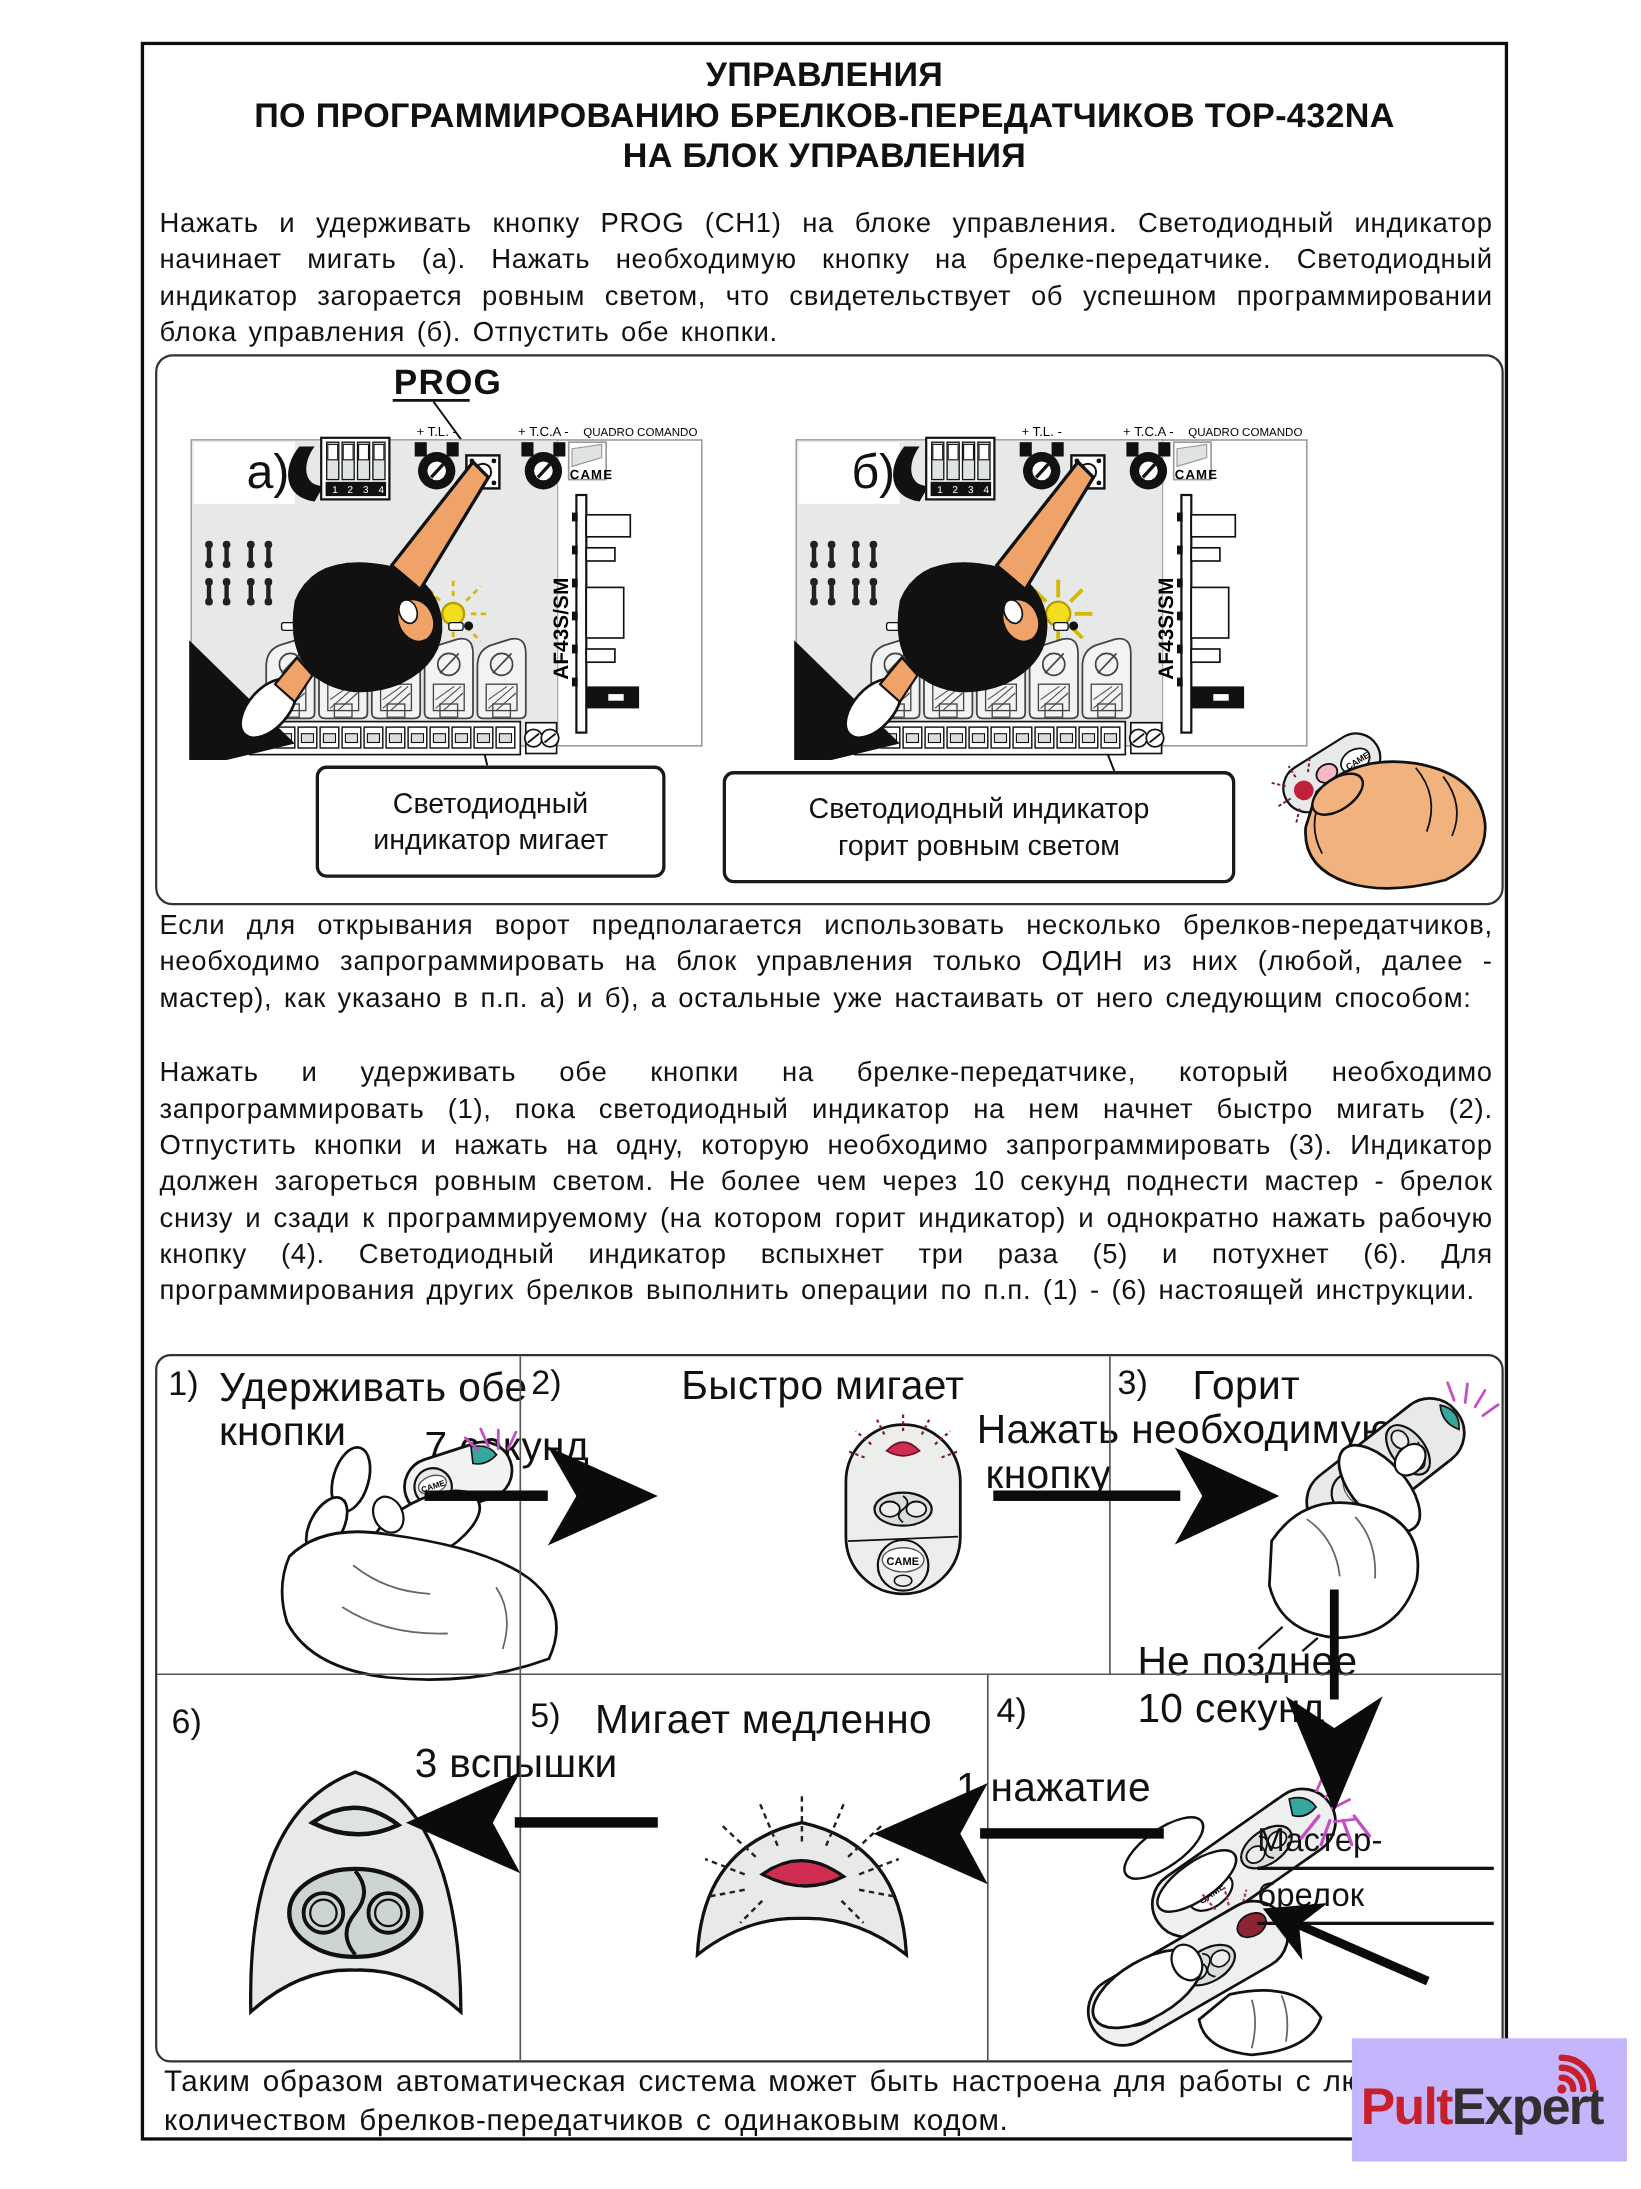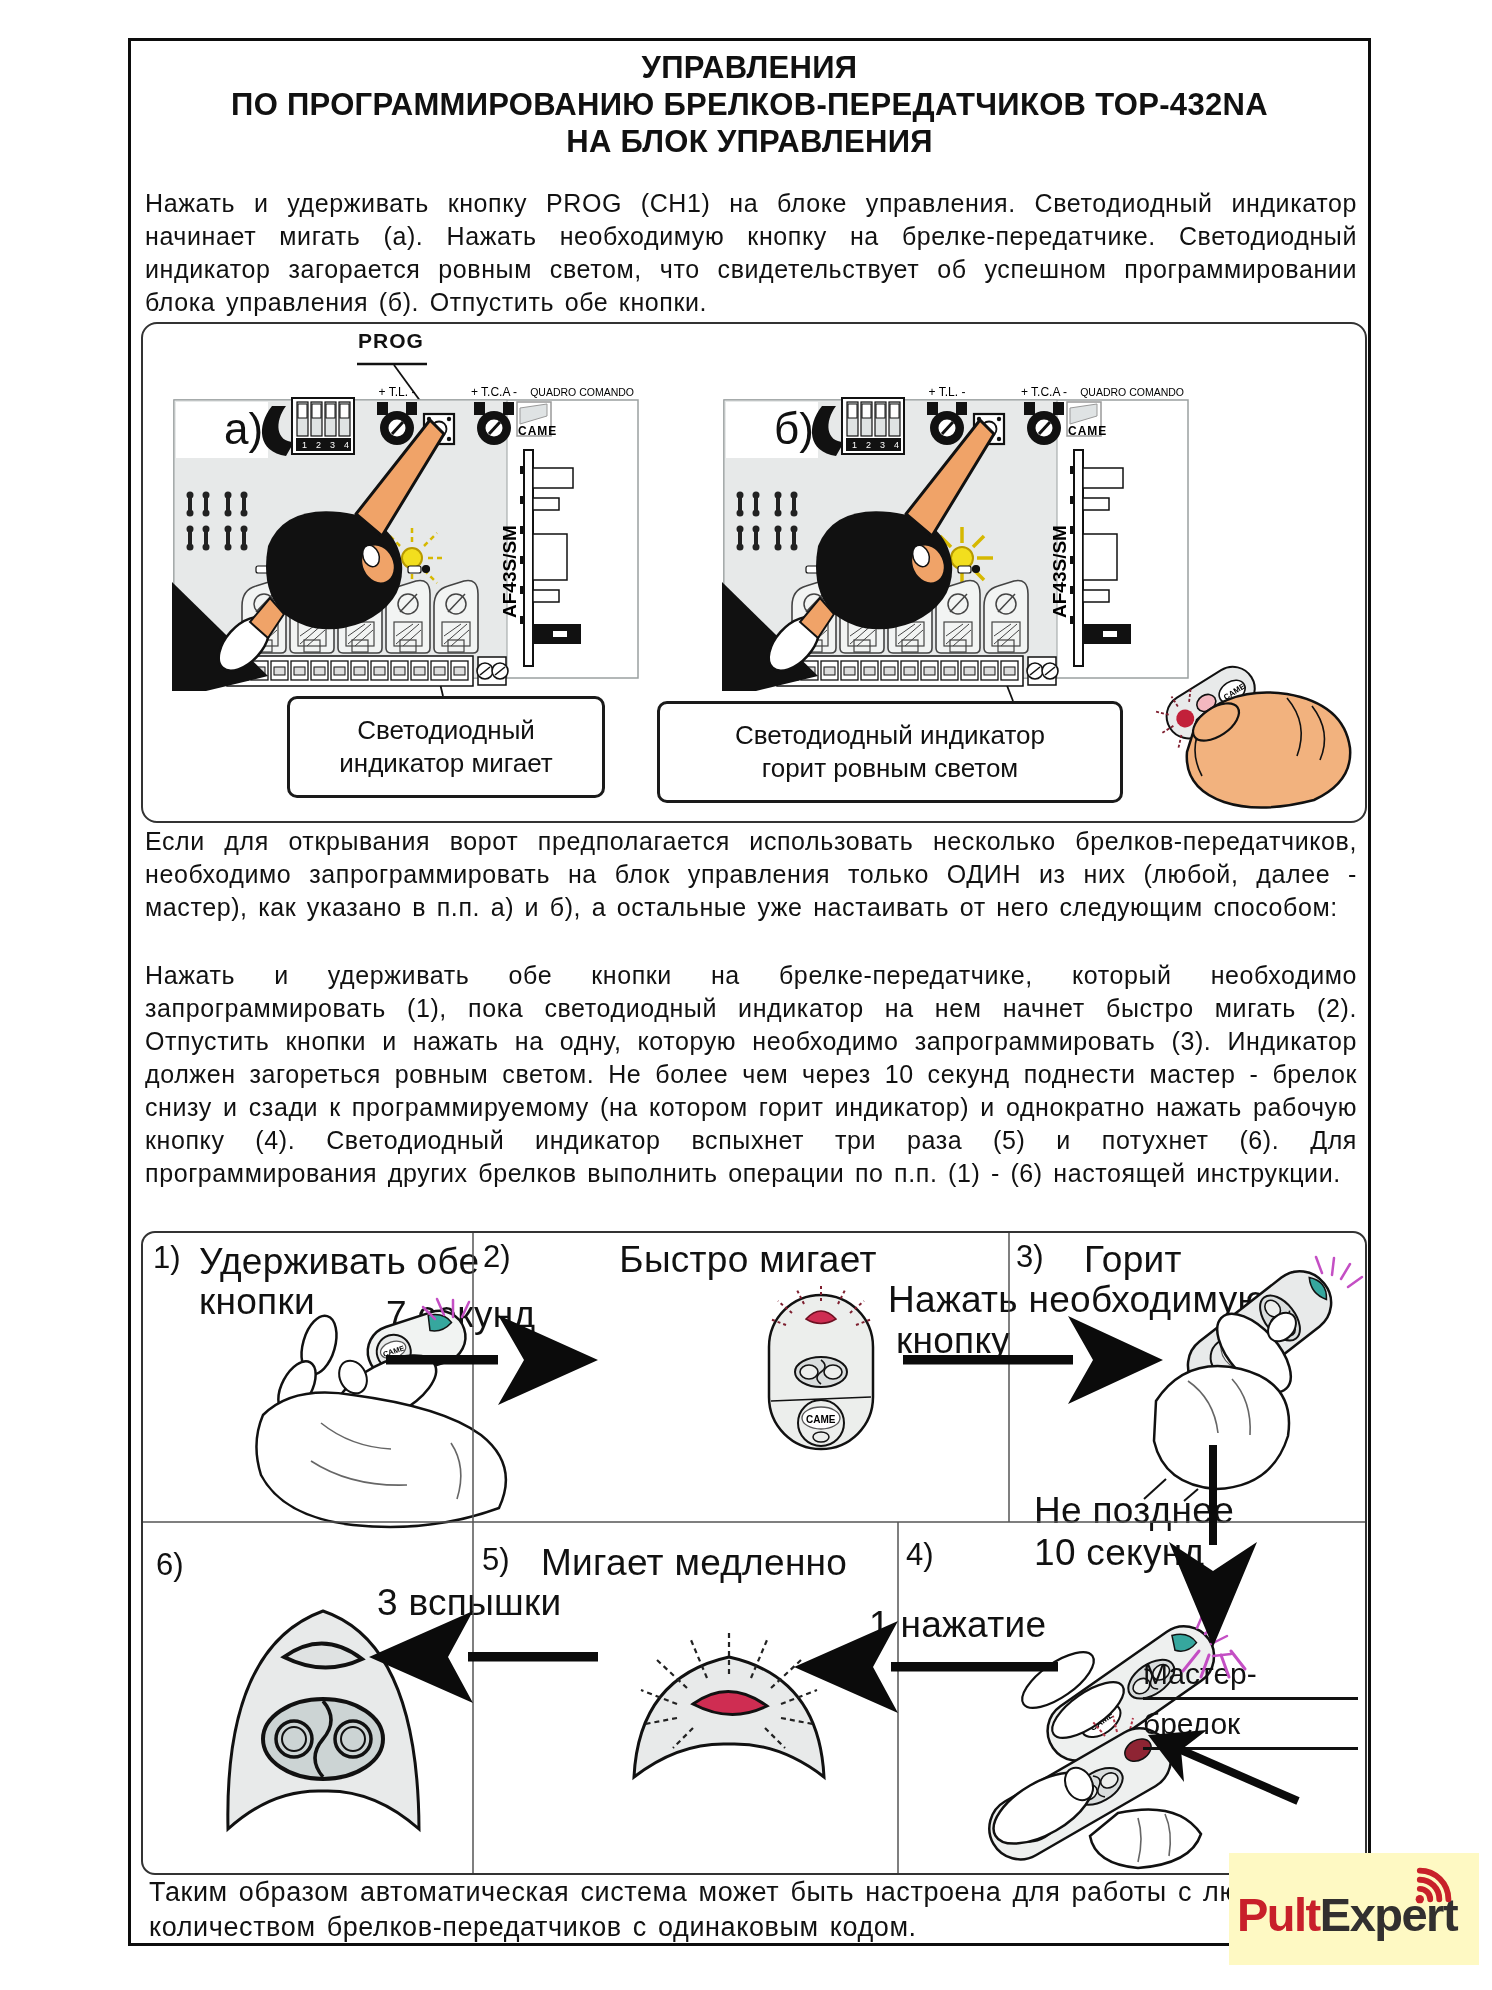--- a/index.html
+++ b/index.html
@@ -3,29 +3,29 @@
 <meta charset="utf-8">
 <style>
   html,body{margin:0;padding:0;background:#fff;}
   body{width:1492px;height:1990px;position:relative;font-family:"Liberation Sans",sans-serif;color:#111;}
   svg{overflow:visible;display:block;}
   .frame{position:absolute;left:128px;top:38px;width:1237px;height:1902px;border:3px solid #0d0d0d;background:#fff;}
   .abs{position:absolute;}
   .title{position:absolute;left:0;top:8px;width:100%;text-align:center;font-weight:bold;font-size:31px;line-height:37px;letter-spacing:.3px;}
   .para{position:absolute;left:14px;width:1212px;font-size:25px;line-height:33px;letter-spacing:.6px;word-spacing:3px;text-align:justify;}
   .box{position:absolute;border:2.5px solid #333;border-radius:16px;background:#fff;}
-  .prog-label{position:absolute;font-size:21px;font-weight:600;letter-spacing:1px;}
+  .prog-label{position:absolute;font-size:32px;font-weight:600;letter-spacing:1px;}
   .callout{position:absolute;border:3px solid #1a1a1a;border-radius:10px;background:#fff;text-align:center;font-size:26px;line-height:33px;padding:15px 6px;}
   .stepnum{position:absolute;font-size:31px;}
   .steplabel{position:absolute;font-size:37px;letter-spacing:.3px;white-space:nowrap;}
   .center{text-align:center;}
   .master-callout{position:absolute;font-size:30px;line-height:47px;}
   .master-callout span{display:block;border-bottom:3px solid #111;padding-right:14px;}
   .footer{position:absolute;left:18px;top:1834px;width:1150px;font-size:27px;line-height:35px;letter-spacing:.6px;word-spacing:3px;}
-  .logo{position:absolute;left:1098px;top:1812px;width:250px;height:112px;background:#fef9c3;}
+  .logo{position:absolute;left:1098px;top:1812px;width:250px;height:112px;background:#c4b5fd;}
   .logo-text{position:absolute;left:8px;top:34px;font-size:47px;font-weight:bold;letter-spacing:-1.5px;white-space:nowrap;}
   .logo-pult{color:#c8202a;}
   .logo-expert{color:#32302f;}
 </style>
 </head>
 <body>
 
 <svg width="0" height="0" aria-hidden="true">
   <defs>
     <g id="relay">

